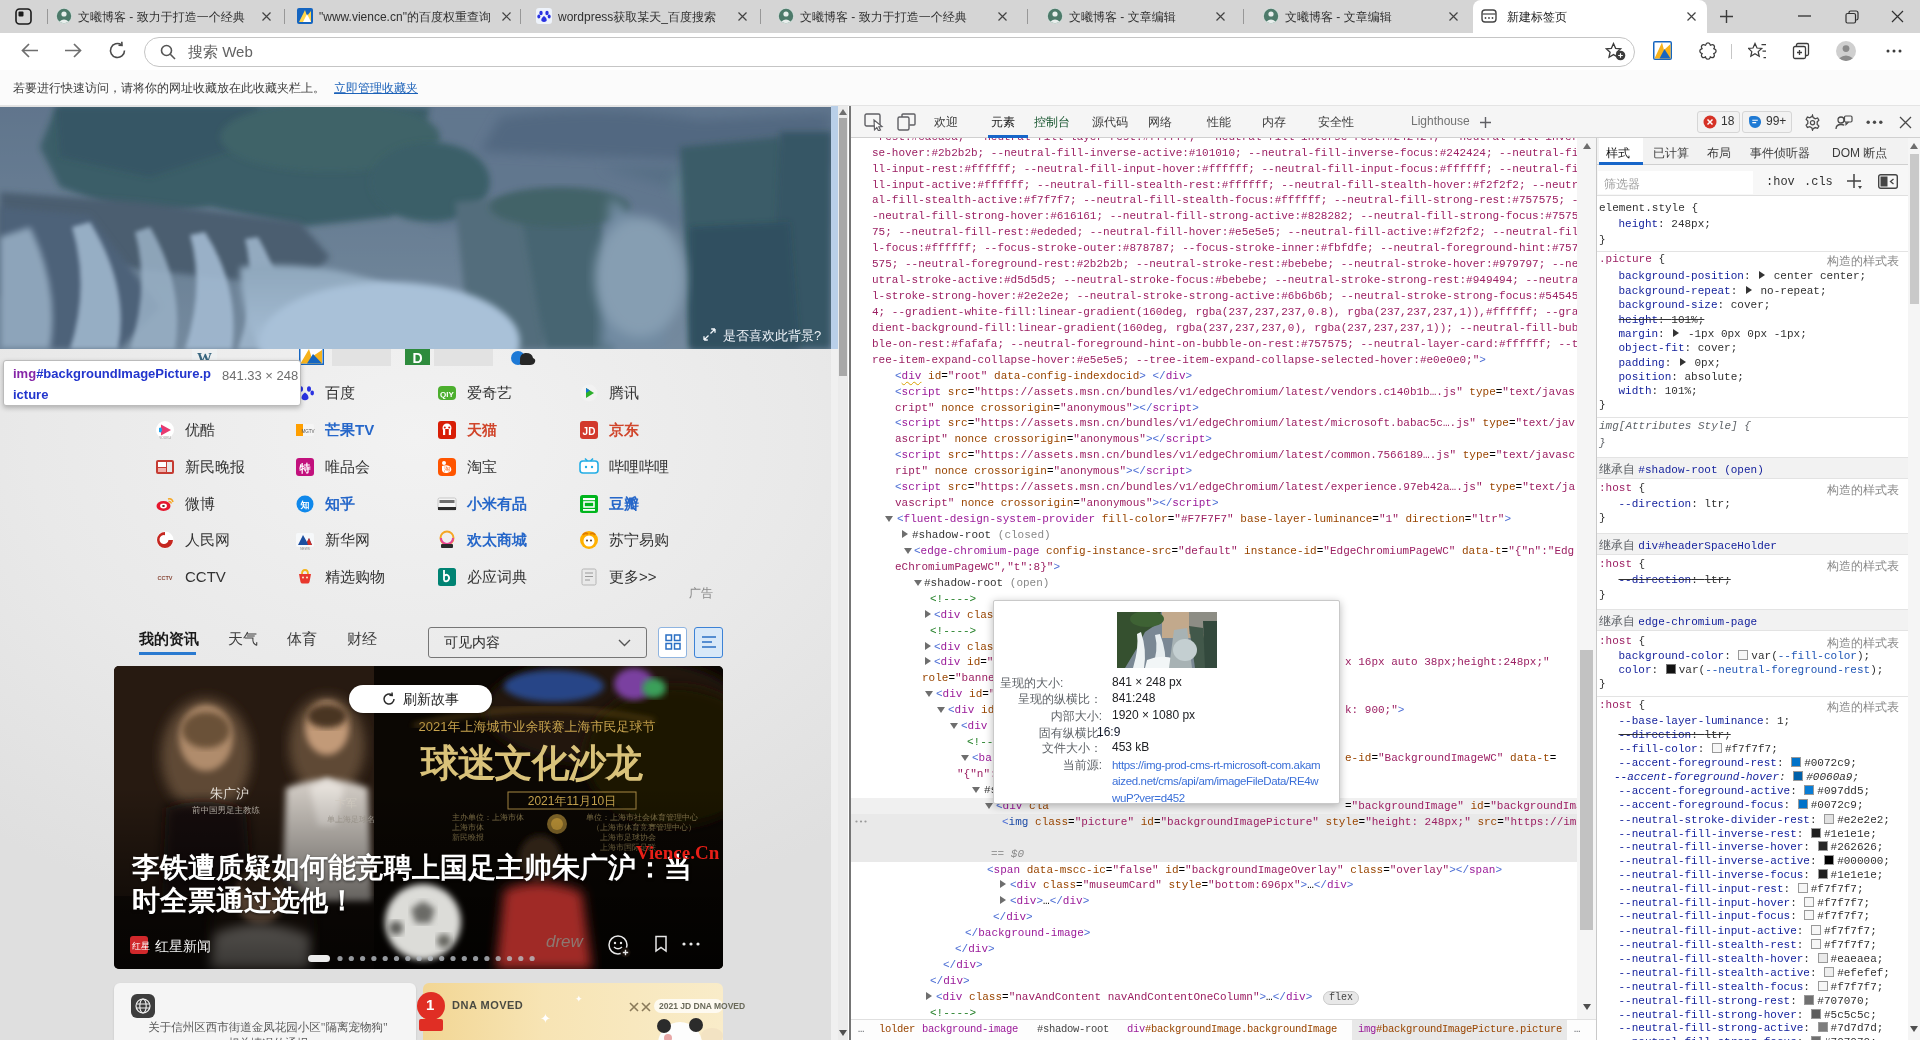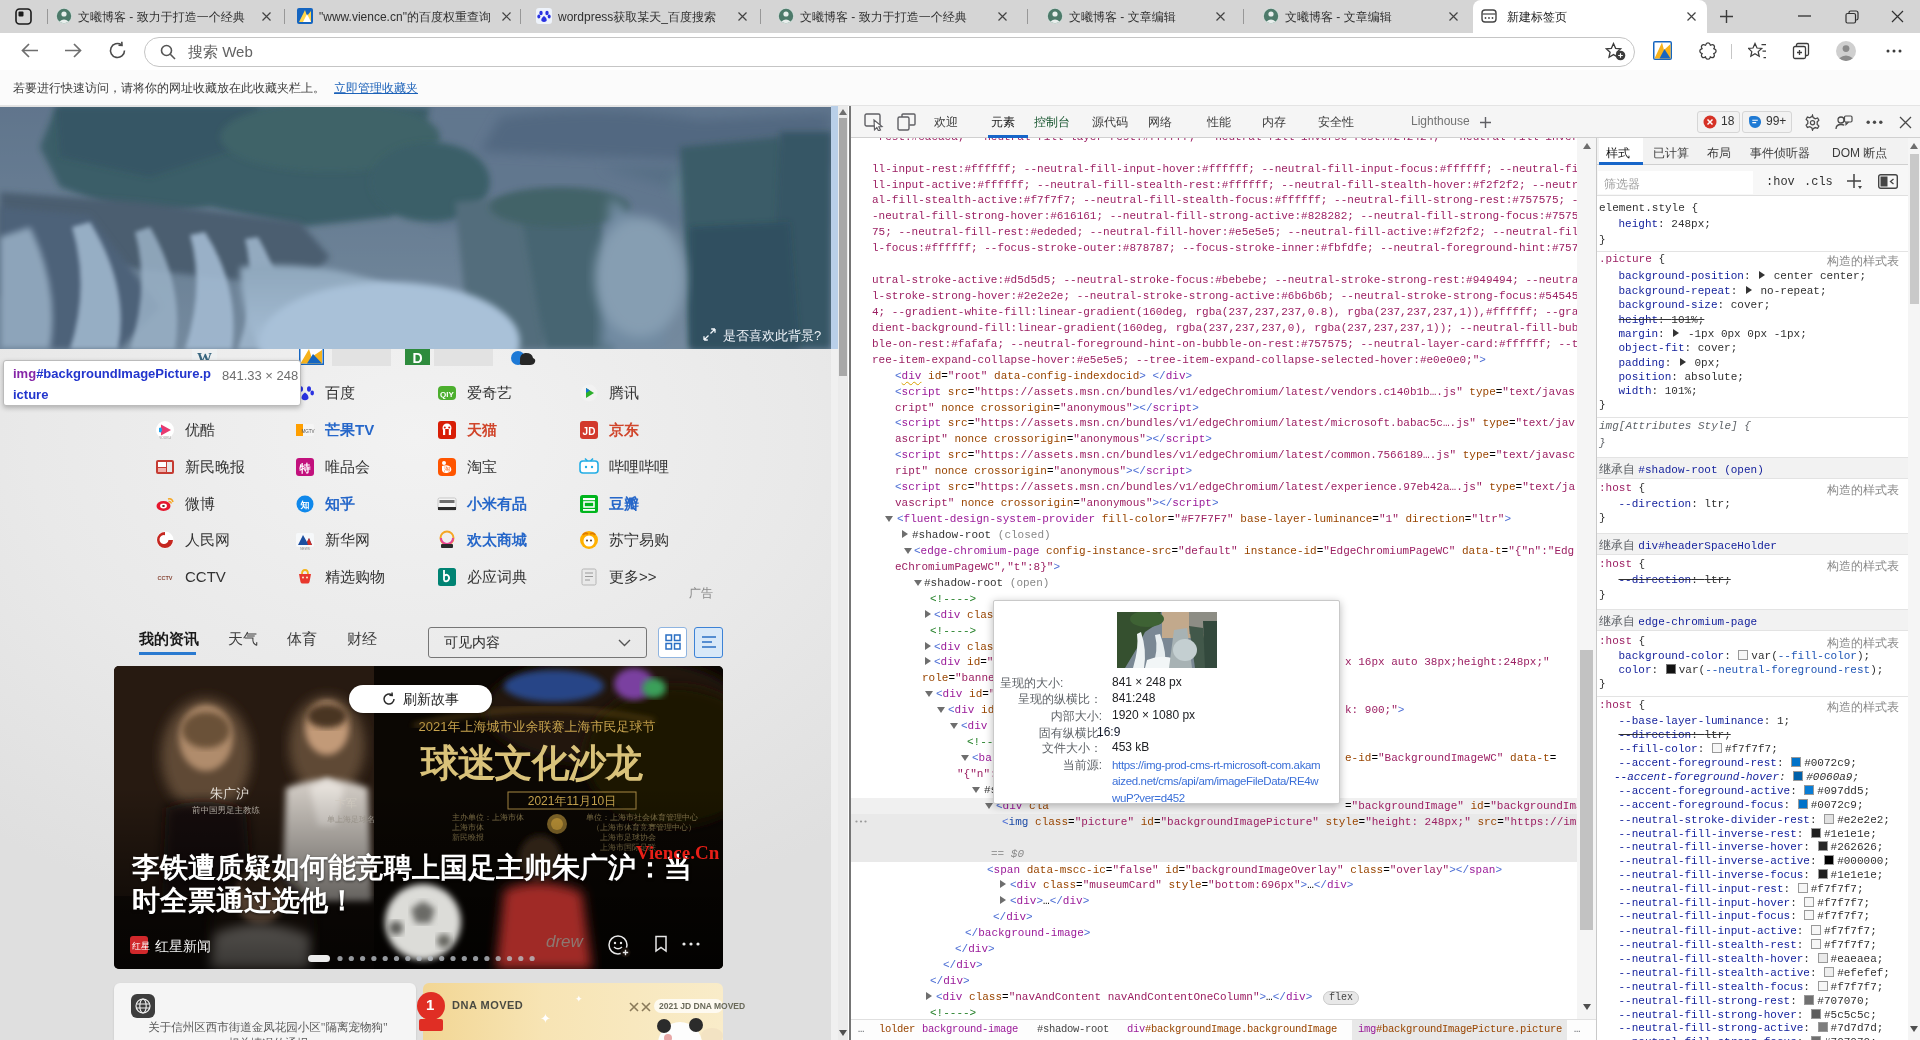--- a/index.html
+++ b/index.html
@@ -633,26 +633,28 @@
         <circle cx="14.8" cy="2.2" r="1.7" fill="#4a4a4a"></circle>
       </svg>
 <svg class="abs" style="left:1048px;top:10px" width="13" height="13" viewBox="0 0 13 13">
         <path d="M1 1 L12 12 M12 1 L1 12" stroke="#4a4a4a" stroke-width="1.3"></path>
       </svg>
 </div>
 <div id="dt-code">
 <div class="abs" style="left:0;top:659.8px;width:726px;height:16px;background:#f0f0f0"></div>
 <div class="abs" style="left:0;top:675.8px;width:726px;height:47.8px;background:#e9e9e9"></div>
 <div class="cl" style="top:-9.3px"><span style="position:absolute;left:21px"><span class="val">-rest:#cacaca; --neutral-fill-layer-rest:#ffffff; --neutral-fill-inverse-rest:#242424; --neutral-fill-inver</span></span></div>
+<div class="cl" style="top:6.6px"><span style="position:absolute;left:21px"><span class="val">se-hover:#2b2b2b; --neutral-fill-inverse-active:#101010; --neutral-fill-inverse-focus:#242424; --neutral-fi</span></span></div>
 <div class="cl" style="top:22.6px"><span style="position:absolute;left:21px"><span class="val">ll-input-rest:#ffffff; --neutral-fill-input-hover:#ffffff; --neutral-fill-input-focus:#ffffff; --neutral-fi</span></span></div>
 <div class="cl" style="top:38.5px"><span style="position:absolute;left:21px"><span class="val">ll-input-active:#ffffff; --neutral-fill-stealth-rest:#ffffff; --neutral-fill-stealth-hover:#f2f2f2; --neutr</span></span></div>
 <div class="cl" style="top:54.4px"><span style="position:absolute;left:21px"><span class="val">al-fill-stealth-active:#f7f7f7; --neutral-fill-stealth-focus:#ffffff; --neutral-fill-strong-rest:#757575; -</span></span></div>
 <div class="cl" style="top:70.3px"><span style="position:absolute;left:21px"><span class="val">-neutral-fill-strong-hover:#616161; --neutral-fill-strong-active:#828282; --neutral-fill-strong-focus:#7575</span></span></div>
 <div class="cl" style="top:86.3px"><span style="position:absolute;left:21px"><span class="val">75; --neutral-fill-rest:#ededed; --neutral-fill-hover:#e5e5e5; --neutral-fill-active:#f2f2f2; --neutral-fil</span></span></div>
 <div class="cl" style="top:102.2px"><span style="position:absolute;left:21px"><span class="val">l-focus:#ffffff; --focus-stroke-outer:#878787; --focus-stroke-inner:#fbfdfe; --neutral-foreground-hint:#757</span></span></div>
+<div class="cl" style="top:118.1px"><span style="position:absolute;left:21px"><span class="val">575; --neutral-foreground-rest:#2b2b2b; --neutral-stroke-rest:#bebebe; --neutral-stroke-hover:#979797; --ne</span></span></div>
 <div class="cl" style="top:134.1px"><span style="position:absolute;left:21px"><span class="val">utral-stroke-active:#d5d5d5; --neutral-stroke-focus:#bebebe; --neutral-stroke-strong-rest:#949494; --neutra</span></span></div>
 <div class="cl" style="top:150.0px"><span style="position:absolute;left:21px"><span class="val">l-stroke-strong-hover:#2e2e2e; --neutral-stroke-strong-active:#6b6b6b; --neutral-stroke-strong-focus:#54545</span></span></div>
 <div class="cl" style="top:165.9px"><span style="position:absolute;left:21px"><span class="val">4; --gradient-white-fill:linear-gradient(160deg, rgba(237,237,237,0.8), rgba(237,237,237,1)),#ffffff; --gra</span></span></div>
 <div class="cl" style="top:181.9px"><span style="position:absolute;left:21px"><span class="val">dient-background-fill:linear-gradient(160deg, rgba(237,237,237,0), rgba(237,237,237,1)); --neutral-fill-bub</span></span></div>
 <div class="cl" style="top:197.8px"><span style="position:absolute;left:21px"><span class="val">ble-on-rest:#fafafa; --neutral-foreground-hint-on-bubble-on-rest:#757575; --neutral-layer-card:#ffffff; --t</span></span></div>
 <div class="cl" style="top:213.7px"><span style="position:absolute;left:21px"><span class="val">ree-item-expand-collapse-hover:#e5e5e5; --tree-item-expand-collapse-selected-hover:#e0e0e0;</span><span class="val">"</span><span class="brk">&gt;</span></span></div>
 <div class="cl" style="top:229.6px"><span style="position:absolute;left:44px"><span class="brk">&lt;</span><span class="tag" style="text-decoration:underline wavy #d9a000 1px;text-underline-offset:2px">div</span><span class="txt"> </span><span class="att">id</span><span class="txt">=</span><span class="val">"root"</span><span class="txt"> </span><span class="att">data-config-indexdocid</span><span class="brk">&gt;</span><span class="txt"> </span><span class="brk">&lt;/</span><span class="tag">div</span><span class="brk">&gt;</span></span></div>
 <div class="cl" style="top:245.6px"><span style="position:absolute;left:44px"><span class="brk">&lt;</span><span class="tag">script</span><span class="txt"> </span><span class="att">src</span><span class="txt">=</span><span class="val">"https://assets.msn.cn/bundles/v1/edgeChromium/latest/vendors.c140b1b….js"</span><span class="txt"> </span><span class="att">type</span><span class="txt">=</span><span class="val">"text/javas</span></span></div>
 <div class="cl" style="top:261.5px"><span style="position:absolute;left:44px"><span class="val">cript"</span><span class="txt"> </span><span class="att">nonce</span><span class="txt"> </span><span class="att">crossorigin</span><span class="txt">=</span><span class="val">"anonymous"</span><span class="brk">&gt;</span><span class="brk">&lt;/</span><span class="tag">script</span><span class="brk">&gt;</span></span></div>
 <div class="cl" style="top:277.4px"><span style="position:absolute;left:44px"><span class="brk">&lt;</span><span class="tag">script</span><span class="txt"> </span><span class="att">src</span><span class="txt">=</span><span class="val">"https://assets.msn.cn/bundles/v1/edgeChromium/latest/microsoft.babac5c….js"</span><span class="txt"> </span><span class="att">type</span><span class="txt">=</span><span class="val">"text/jav</span></span></div>

